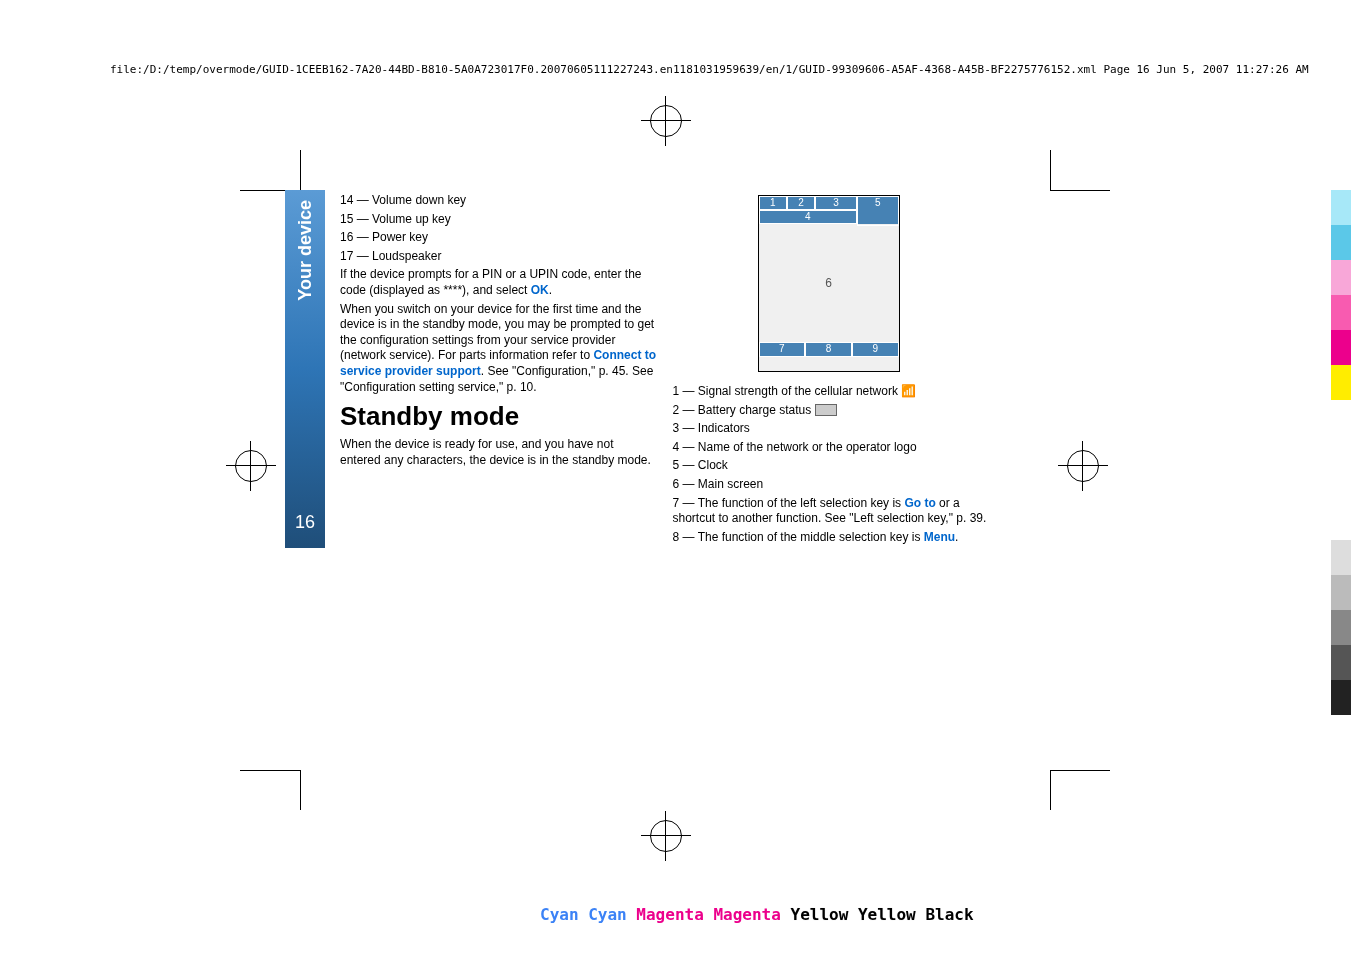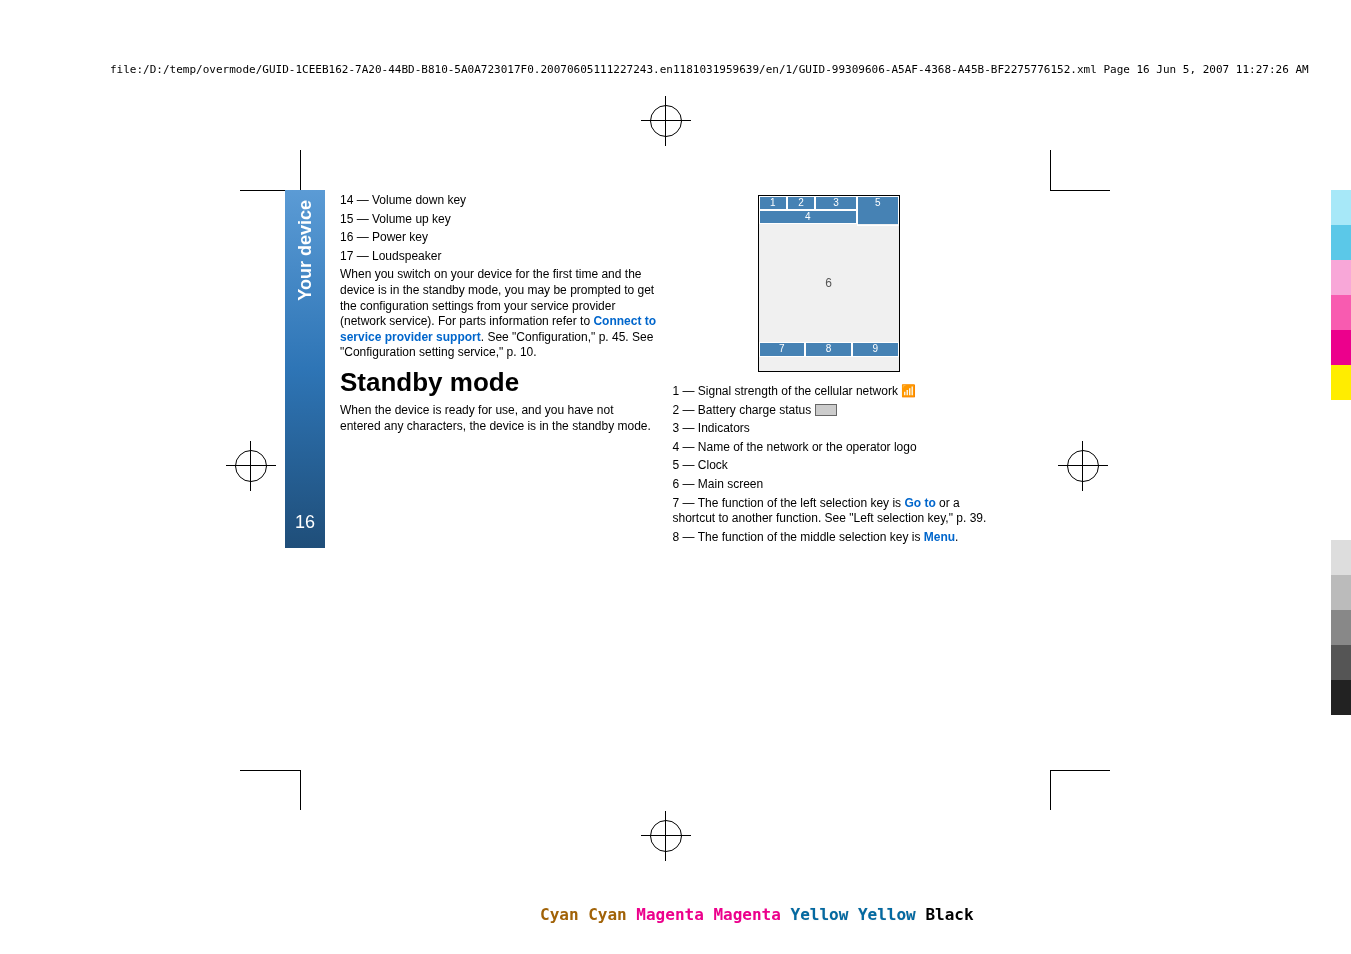--- a/index.html
+++ b/index.html
@@ -197,23 +197,23 @@
     height: 35px;
   }
   .footer-colors {
     position: absolute;
     bottom: 30px;
     left: 540px;
     font-family: monospace;
     font-weight: bold;
     font-size: 16px;
   }
-  .cyan { color: #a16207; }
+  .cyan { color: #3b82f6; }
   .magenta { color: #ec008c; text-align: right; }
-  .yellow { color: #0369a1; text-shadow: 0 0 1px #ccc; }
+  .yellow { color: #000000; text-shadow: 0 0 1px #ccc; }
   .black { color: #000; }
 </style>
 </head>
 <body>
 
 <div class="header-text">file:/D:/temp/overmode/GUID-1CEEB162-7A20-44BD-B810-5A0A723017F0.20070605111227243.en1181031959639/en/1/GUID-99309606-A5AF-4368-A45B-BF2275776152.xml    Page 16    Jun 5, 2007 11:27:26 AM</div>
 
 <div class="crop-line-v" style="top:150px;left:300px;height:40px;"></div>
 <div class="crop-line-h" style="top:190px;left:240px;width:60px;"></div>
 <div class="crop-line-v" style="top:150px;left:1050px;height:40px;"></div>
@@ -240,20 +240,23 @@
   <div class="blue-sidebar">
     <div class="sidebar-label">Your device</div>
     <div class="page-number">16</div>
   </div>
   <div class="content">
     <div class="col">
       <p>14 — Volume down key</p>
       <p>15 — Volume up key</p>
       <p>16 — Power key</p>
       <p>17 — Loudspeaker</p>
+      <p>
+        <span>If the device prompts for a PIN or a UPIN code, enter the code (displayed as ****), and select </span><span class="link">OK</span><span>.</span>
+      </p>
       <p>
         <span>When you switch on your device for the first time and the device is in the standby mode, you may be prompted to get the configuration settings from your service provider (network service). For parts information refer to </span><span class="link">Connect to service provider support</span><span>. See "Configuration," p. 45. See "Configuration setting service," p. 10.</span>
       </p>
       <h2 class="section">Standby mode</h2>
       <p>When the device is ready for use, and you have not entered any characters, the device is in the standby mode.</p>
     </div>
     <div class="col">
       <div class="display-box">
         <div class="db-top">
           <div class="db-cell" style="flex:0.8">1</div>

